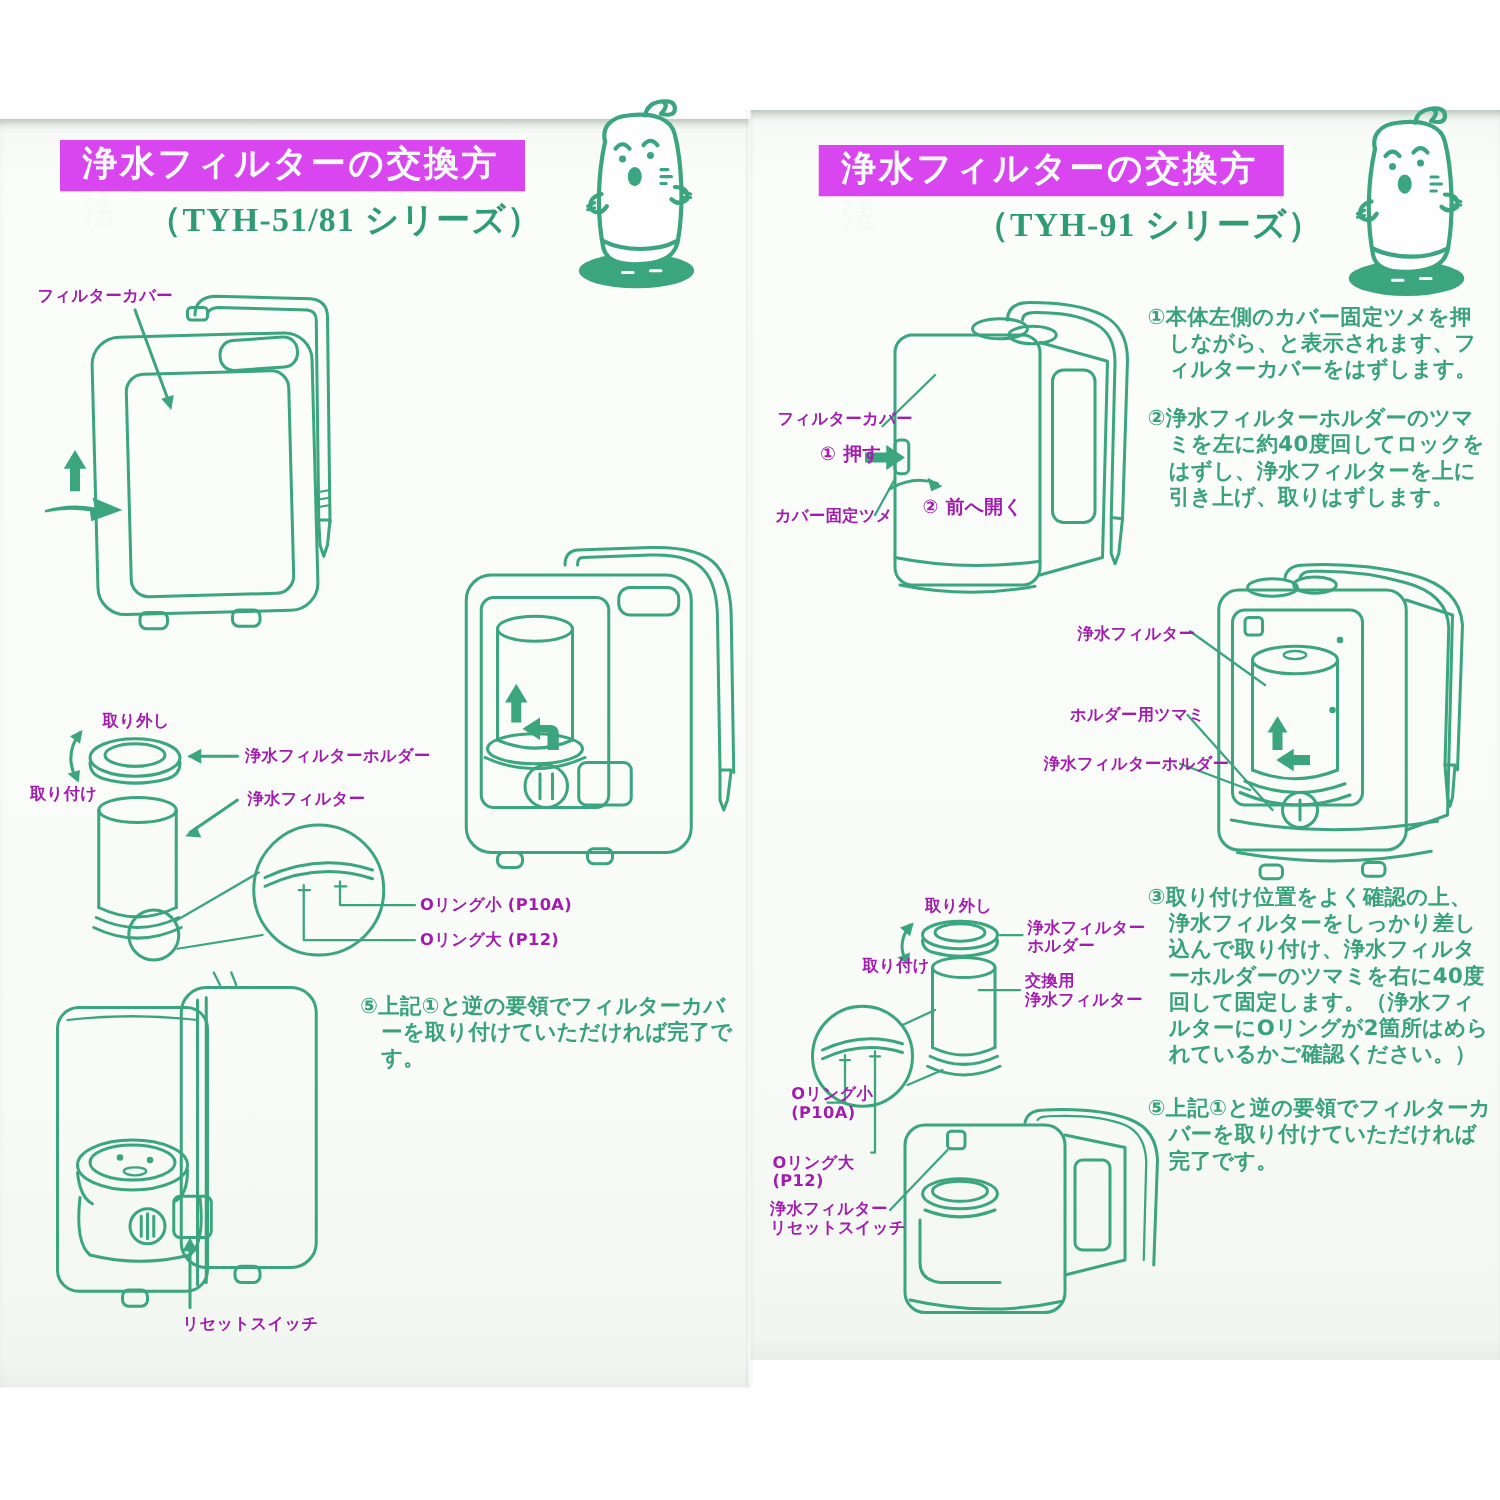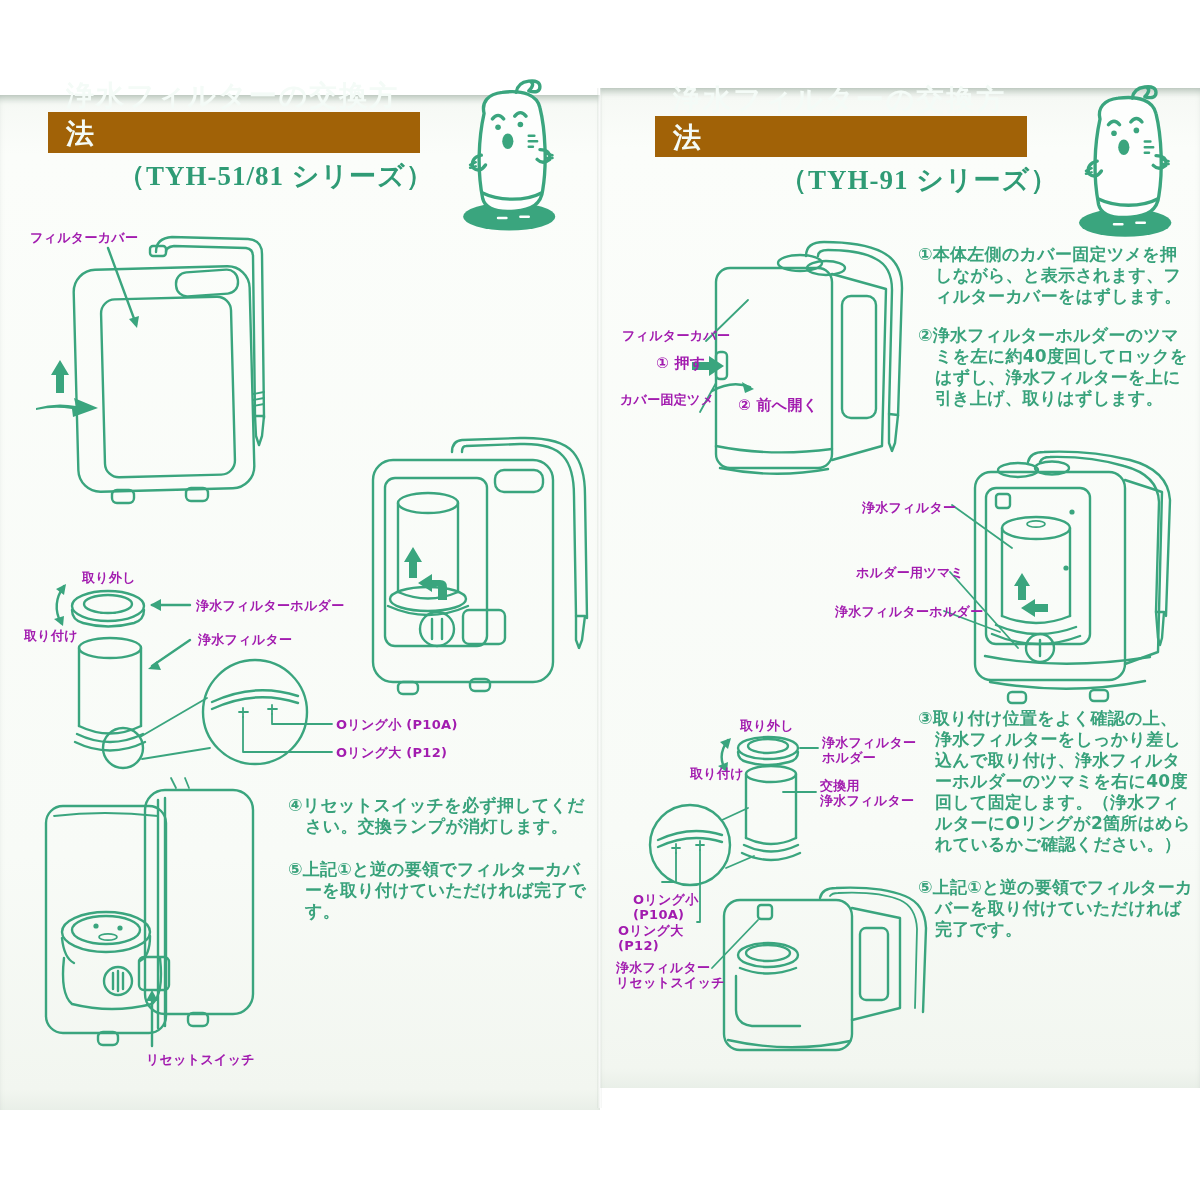--- a/index.html
+++ b/index.html
@@ -1,20 +1,20 @@
 <!DOCTYPE html>
 <html><head>
 <meta charset="utf-8">
 <style>
   html,body{margin:0;padding:0;background:#ffffff;}
   .scan{position:relative;width:1200px;height:1200px;background:#ffffff;overflow:hidden;
         font-family:"DejaVu Sans",sans-serif;}
   .page{position:absolute;background:linear-gradient(180deg,#e9efe9 0px,#f6f9f5 9px,#fbfdfa 60px,#f8fbf7 75%,#f2f6f0 98%,#e9efe8 100%);
         box-shadow:inset 0 7px 8px -5px rgba(120,140,128,.55);}
-  .banner{position:absolute;background:#a16207;color:#f4fbf7;display:flex;align-items:flex-end;
+  .banner{position:absolute;background:#d946ef;color:#f4fbf7;display:flex;align-items:flex-start;
           font-size:28px;font-weight:700;letter-spacing:2px;padding-left:18px;box-sizing:border-box;}
   .subtitle{position:absolute;color:#2f9b75;font-size:27px;font-weight:700;letter-spacing:1px;white-space:nowrap;font-family:Liberation Serif, serif;}
   .steps{position:absolute;color:#38a27b;font-size:17px;line-height:21px;font-weight:600;letter-spacing:.3px;}
   .step{margin:0 0 18px 0;text-indent:-17px;padding-left:17px;}
   .lbl{position:absolute;color:#a21caf;font-size:13px;font-weight:700;letter-spacing:.3px;
        white-space:pre-line;line-height:15px;}
   .lbl.big{font-size:15px;font-weight:800;}
   svg.art{position:absolute;overflow:visible;}
   svg.art path,svg.art rect,svg.art ellipse,svg.art circle,svg.art line,svg.art polyline{
        fill:none;stroke:#3aa57e;stroke-width:2.4;stroke-linecap:round;stroke-linejoin:round;}
@@ -139,21 +139,20 @@
     <path d="M113,973 V989 M118,971 V991 M123,973 V989"></path>
     <rect x="139" y="957" width="30" height="33" rx="5"></rect>
     <path d="M152,1046 V994"></path>
     <path class="fill" d="M152,990 l-6,11 h12 z"></path>
     <rect x="98" y="1032" width="20" height="13" rx="5"></rect>
     <rect x="188" y="1013" width="20" height="13" rx="5"></rect>
   </svg>
   <div class="lbl" style="left:146px;top:1052px;">リセットスイッチ</div>
 
   <div class="steps" style="left:288px;top:795px;width:305px;">
-    <p class="step" style="margin-bottom:22px;">④リセットスイッチを必ず押してください。交換ランプが消灯します。</p>
     <p class="step">⑤上記①と逆の要領でフィルターカバーを取り付けていただければ完了です。</p>
   </div>
 
   <div class="banner" style="left:655px;top:116px;width:372px;height:41px;">
     <span>浄水フィルターの交換方法</span>
   </div>
   <div class="subtitle" style="left:780px;top:162px;">（TYH-91 シリーズ）</div>
 
   <svg class="art" style="left:1058px;top:88px;" width="140" height="152" viewBox="0 0 100 106">
     <ellipse class="fill" cx="48" cy="95" rx="33" ry="10"></ellipse>
@@ -182,21 +181,21 @@
     <rect x="716" y="352" width="11" height="27" rx="4"></rect>
     <path d="M716,446 Q770,457 832,449 M720,468 Q775,479 828,469"></path>
     <path class="fill" d="M692,362 h17 v-6 l15,10 l-15,10 v-6 h-17 z"></path>
     <path class="thin" d="M706,341 L748,300"></path>
     <path class="thin" d="M700,412 L716,383"></path>
     <path d="M712,391 Q732,380 750,387"></path>
     <path class="fill" d="M754,389 l-12,-7 l3,11 z"></path>
   </svg>
   <div class="lbl" style="left:622px;top:328px;">フィルターカバー</div>
   <div class="lbl big" style="left:656px;top:356px;">① 押す</div>
-  <div class="lbl" style="left:620px;top:392px;">カバー固定ツメ</div>
+  <div class="lbl" style="left:620px;top:406px;">カバー固定ツメ</div>
   <div class="lbl big" style="left:738px;top:398px;">② 前へ開く</div>
 
   <div class="steps" style="left:918px;top:244px;width:272px;">
     <p class="step">①本体左側のカバー固定ツメを押しながら、と表示されます、フィルターカバーをはずします。</p>
     <p class="step">②浄水フィルターホルダーのツマミを左に約40度回してロックをはずし、浄水フィルターを上に引き上げ、取りはずします。</p>
   </div>
 
   <svg class="art" style="left:830px;top:440px;" width="365" height="265" viewBox="830 440 365 265">
     <path class="thin" d="M952,505 L1012,548 M950,572 L1018,648 M944,611 L1000,632"></path>
     <path d="M1028,462 Q1030,452 1044,452 Q1090,450 1130,460 Q1168,470 1170,500 L1166,616"></path>
@@ -258,21 +257,21 @@
     <path d="M728,1040 Q790,1054 850,1041"></path>
   </svg>
   <div class="lbl" style="left:740px;top:718px;">取り外し</div>
   <div class="lbl" style="left:690px;top:766px;">取り付け</div>
   <div class="lbl" style="left:822px;top:735px;">浄水フィルター
 ホルダー</div>
   <div class="lbl" style="left:820px;top:778px;">交換用
 浄水フィルター</div>
   <div class="lbl" style="left:618px;top:923px;">Oリング大
 (P12)</div>
-  <div class="lbl" style="left:633px;top:892px;">Oリング小
+  <div class="lbl" style="left:633px;top:868px;">Oリング小
 (P10A)</div>
   <div class="lbl" style="left:616px;top:960px;">浄水フィルター
 リセットスイッチ</div>
 
   <div class="steps" style="left:918px;top:708px;width:276px;">
     <p class="step" style="margin-bottom:22px;">③取り付け位置をよく確認の上、浄水フィルターをしっかり差し込んで取り付け、浄水フィルターホルダーのツマミを右に40度回して固定します。（浄水フィルターにOリングが2箇所はめられているかご確認ください。）</p>
     <p class="step">⑤上記①と逆の要領でフィルターカバーを取り付けていただければ完了です。</p>
   </div>
 
 </div>

